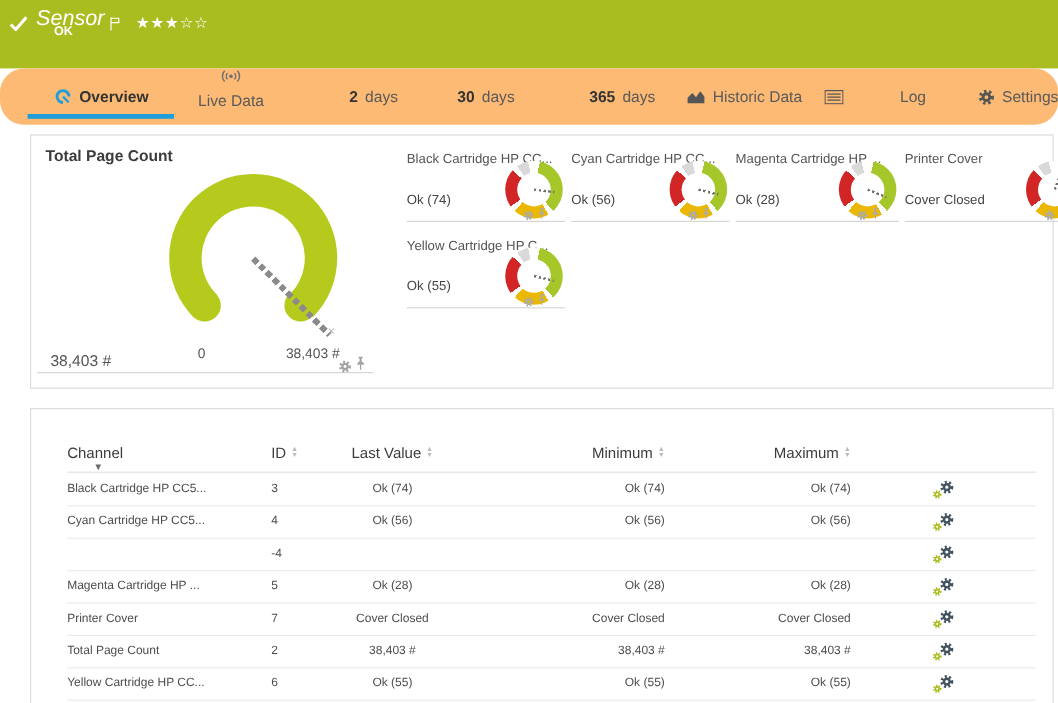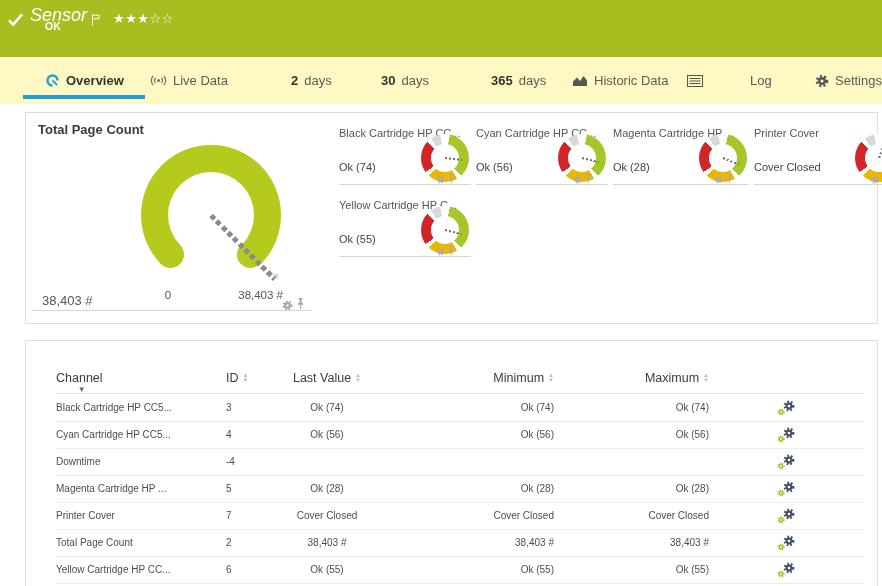--- a/index.html
+++ b/index.html
@@ -11,26 +11,26 @@
   
   .hdr{position:absolute;left:0;top:0;width:882px;height:57px;background:#a9bc20;}
   .hdr-row{position:absolute;left:8px;top:5px;display:flex;align-items:flex-end;}
   .hdr-check{margin-top:4px;}
   .hdr-kind{font-style:italic;font-size:18px;color:#fff;margin-left:7px;}
   .hdr-title{font-size:18px;color:#fff;margin-left:6px;}
   .hdr-flag{margin-left:4px;margin-top:1px;color:#fff;}
   .hdr-stars{margin-left:12px;margin-top:2px;color:#fff;font-size:13px;letter-spacing:.5px;}
   .hdr-status{position:absolute;left:45px;top:20px;color:#fff;font-size:10.5px;font-weight:bold;text-align:right;}
   
-  .tabs{position:absolute;left:0;top:57px;width:882px;height:47px;background:#fef9c3;}
+  .tabs{position:absolute;left:0;top:57px;width:882px;height:47px;background:#fdba74;border-radius:20px;}
   .tab{position:absolute;top:0;height:47px;display:flex;align-items:center;gap:6px;
        font-size:13px;color:#5a5a5a;cursor:pointer;white-space:nowrap;}
   .tab .tnum{font-weight:bold;color:#333;}
   .tab.active .tlabel{font-weight:bold;color:#333;}
-  .tab-overview{left:45px;} .tab-live{left:150px;} .tab-2d{left:291px;}
+  .tab-overview{left:45px;} .tab-live{left:165px;flex-direction:column;} .tab-2d{left:291px;}
   .tab-30d{left:381px;} .tab-365d{left:491px;} .tab-historic{left:572px;}
   .tab-log{left:687px;gap:47px;} .tab-settings{left:815px;}
   .tab-underline{position:absolute;left:23px;top:38px;width:122px;height:4px;background:#1f9ed9;}
   .ticon{display:inline-flex;align-items:center;color:#6e6e6e;}
   
   .panel{position:absolute;left:25px;width:851px;background:#fff;border:1px solid #dcdcdc;}
   .panel-gauges{top:112px;height:210px;}
   .panel-table{top:340px;height:252px;}
   
   .main-tile{position:absolute;left:5px;top:0;width:280px;height:197px;border-bottom:1px solid #d6d6d6;}
@@ -387,21 +387,20 @@
           <span class="gear-small">
               <svg class="gear-svg" width="8" height="8" viewBox="0 0 16 16">
                 <circle cx="8" cy="8" r="5.6" fill="none" stroke="currentColor" stroke-width="3.2" stroke-dasharray="2.2 2.5"></circle>
                 <path fill="currentColor" fill-rule="evenodd" d="M8 3.4a4.6 4.6 0 100 9.2 4.6 4.6 0 000-9.2zm0 2.8a1.8 1.8 0 110 3.6 1.8 1.8 0 010-3.6z"></path>
               </svg>
             </span>
         </span>
       </span>
     </div>
       <div class="trow" style="top: 107px;">
-      <span class="cell c-channel">Downtime</span>
       <span class="cell c-id">-4</span>
       <span class="cell c-last"></span>
       <span class="cell c-min"></span>
       <span class="cell c-max"></span>
       <span class="cell c-edit">
         <span class="edit-icon">
           <span class="gear-big">
               <svg class="gear-svg" width="12" height="12" viewBox="0 0 16 16">
                 <circle cx="8" cy="8" r="5.6" fill="none" stroke="currentColor" stroke-width="3.2" stroke-dasharray="2.2 2.5"></circle>
                 <path fill="currentColor" fill-rule="evenodd" d="M8 3.4a4.6 4.6 0 100 9.2 4.6 4.6 0 000-9.2zm0 2.8a1.8 1.8 0 110 3.6 1.8 1.8 0 010-3.6z"></path>

